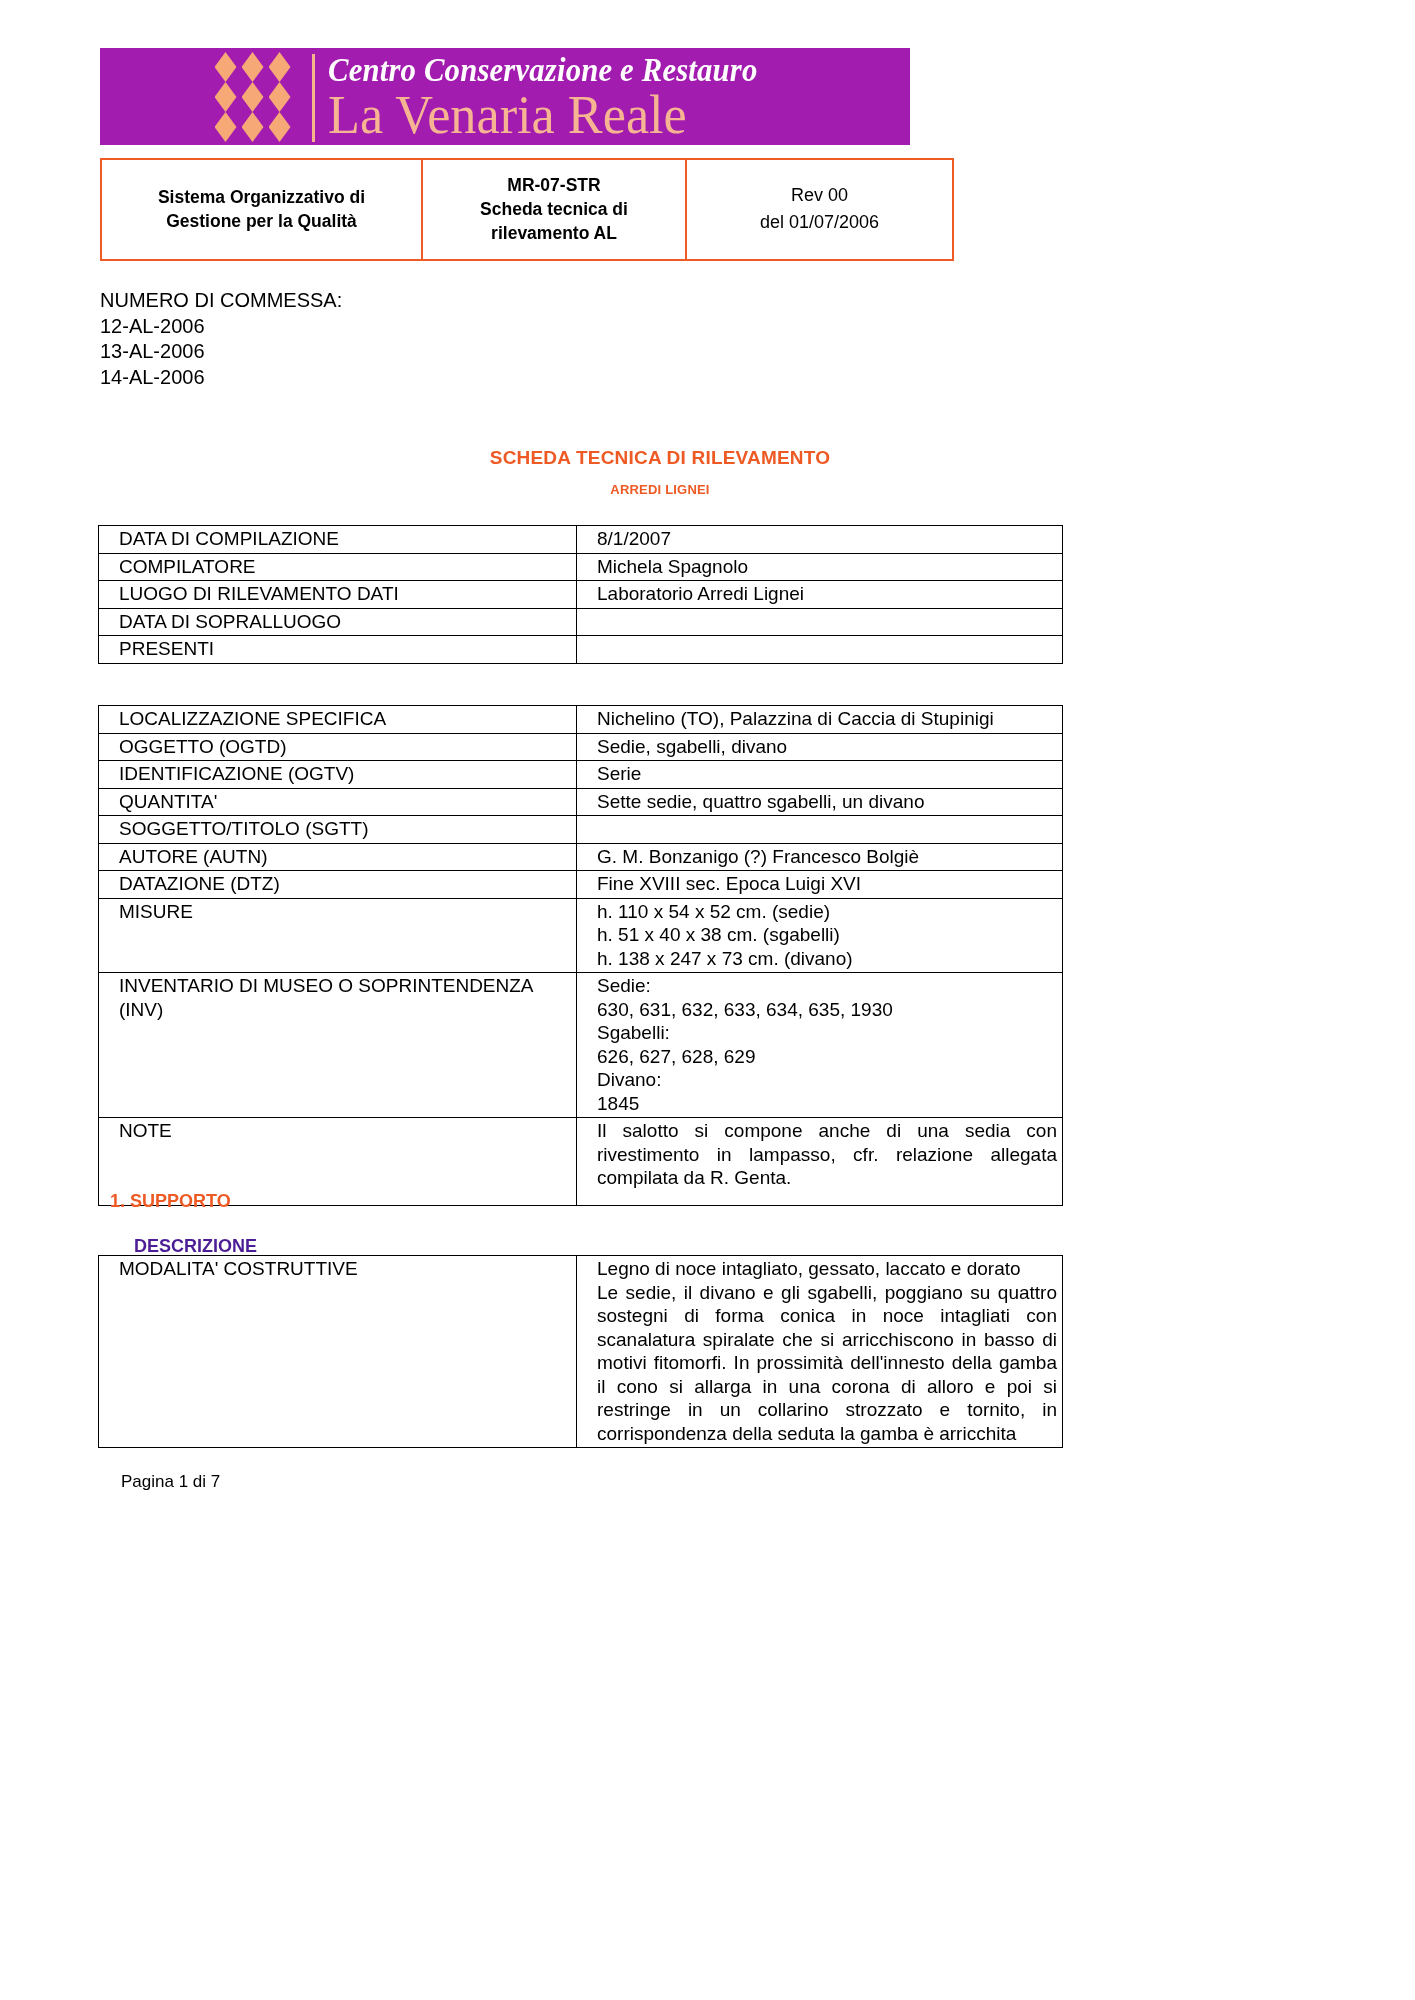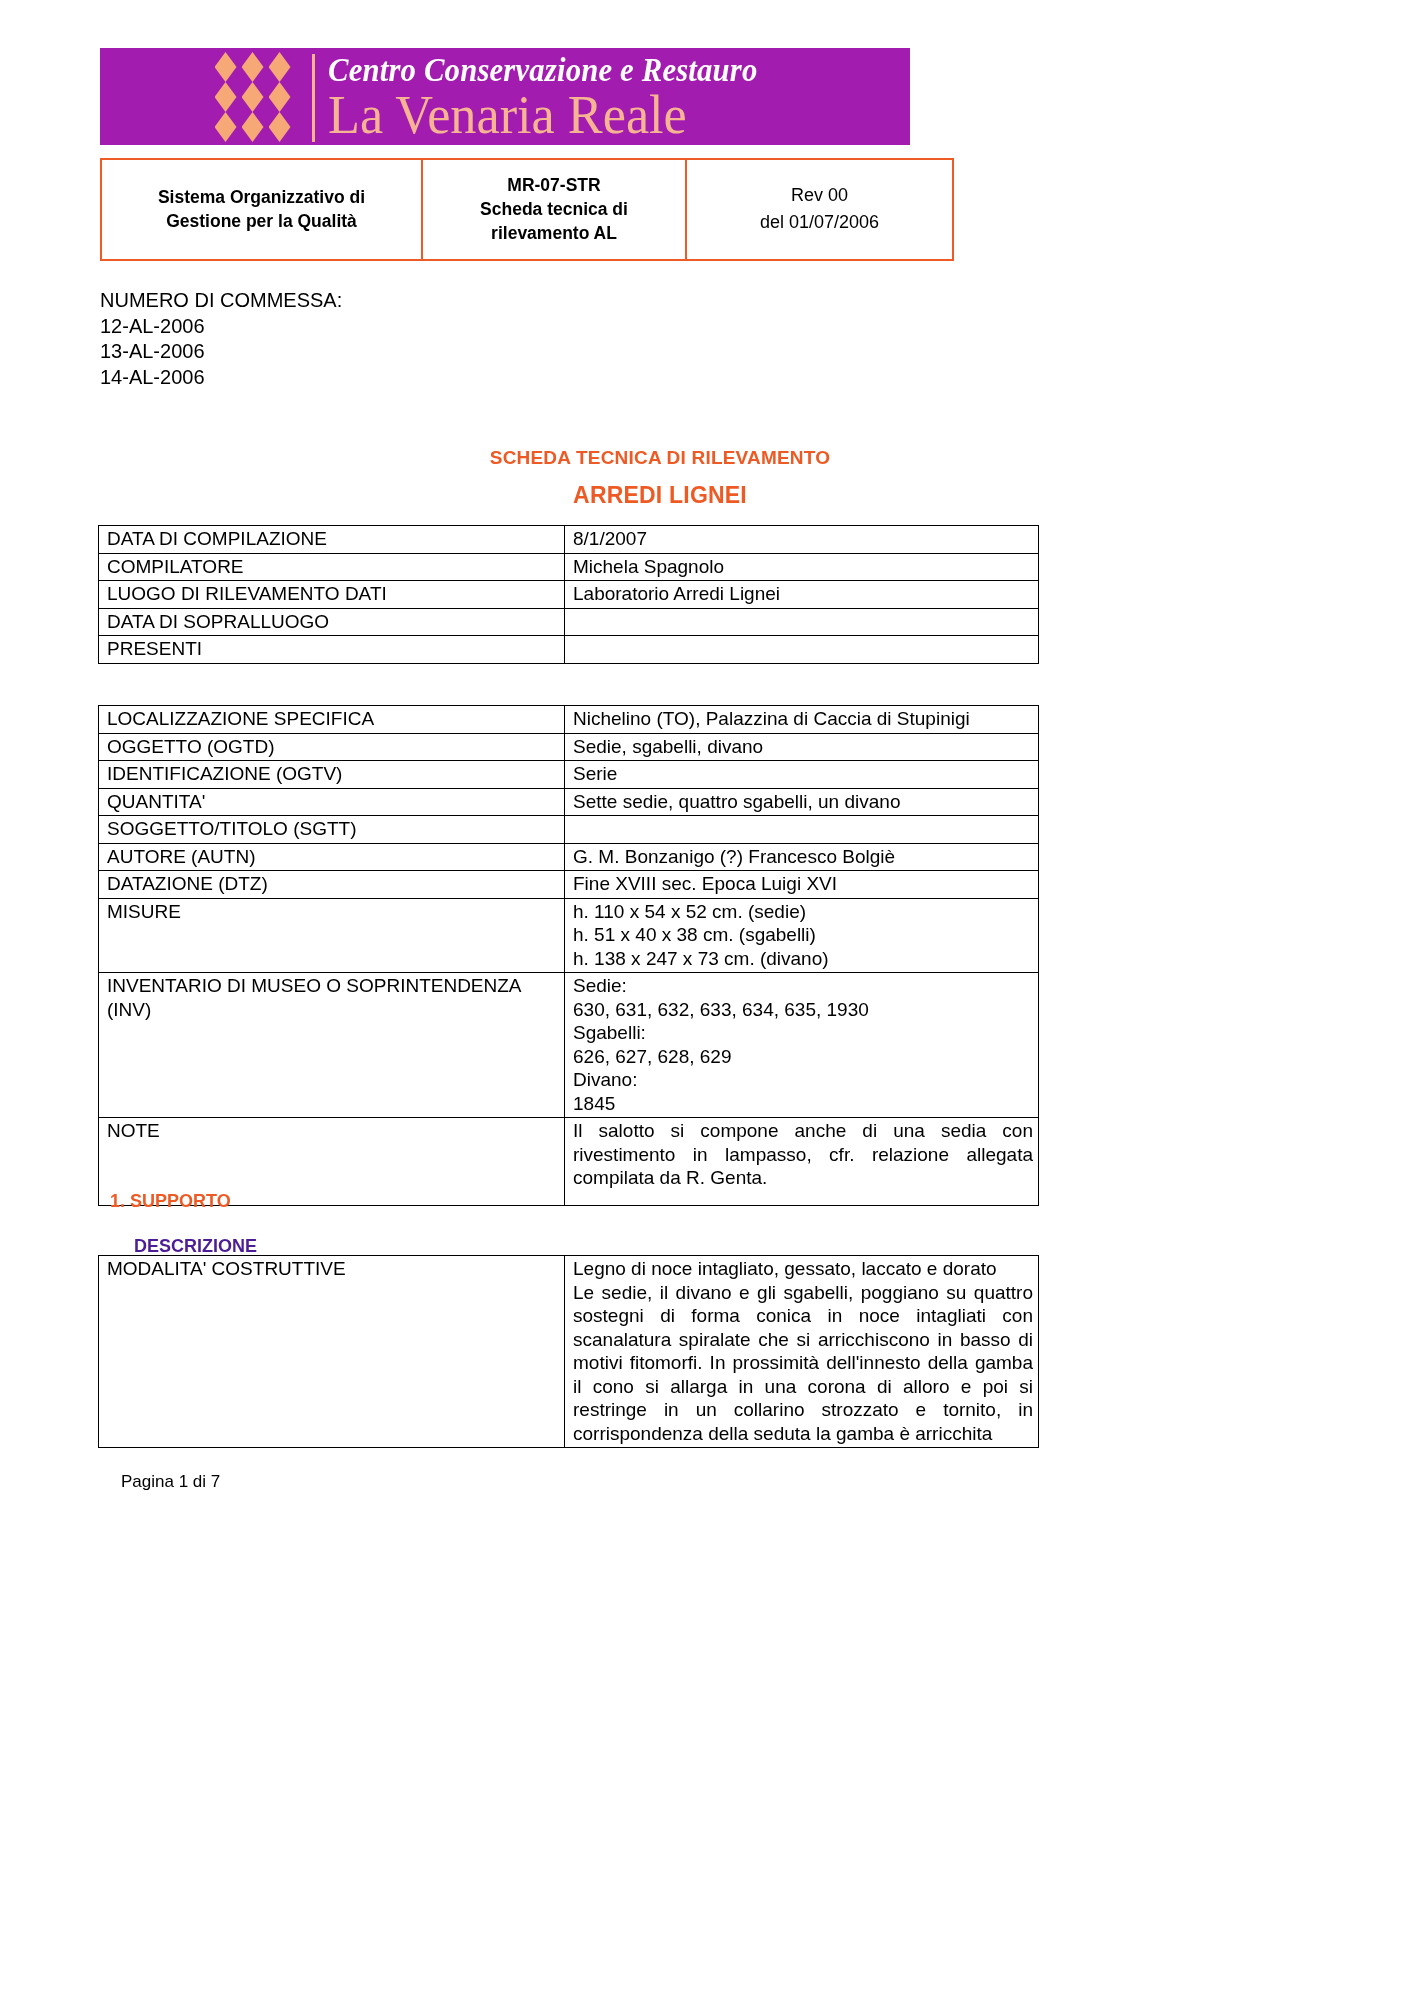--- a/index.html
+++ b/index.html
@@ -137,37 +137,37 @@
     margin-top: 29px;
   }
   .title-sub {
     position: absolute;
     left: 100px;
     top: 482px;
     width: 1120px;
     text-align: center;
     color: #ee5a24;
     font-weight: bold;
-    font-size: 23px;
+    font-size: 13px;
     letter-spacing: 0.2px;
   }
 
   
   .dtable {
     position: absolute;
     left: 98px;
     width: 912px;
     border-collapse: collapse;
     table-layout: fixed;
   }
   .dtable td {
     border: 1.6px solid #000000;
     font-size: 19px;
     line-height: 23.5px;
-    padding: 1px 5px 2px 8px;
+    padding: 1px 5px 2px 20px;
     vertical-align: top;
   }
   .dtable td.k { width: 452px; }
   .dtable td.v { width: 460px; }
   .dtable td.just { text-align: justify; text-align-last: left; }
 
   #table-compilazione { top: 525px; }
   #table-identificazione { top: 705px; }
   #table-descrizione { top: 1255px; }
 

